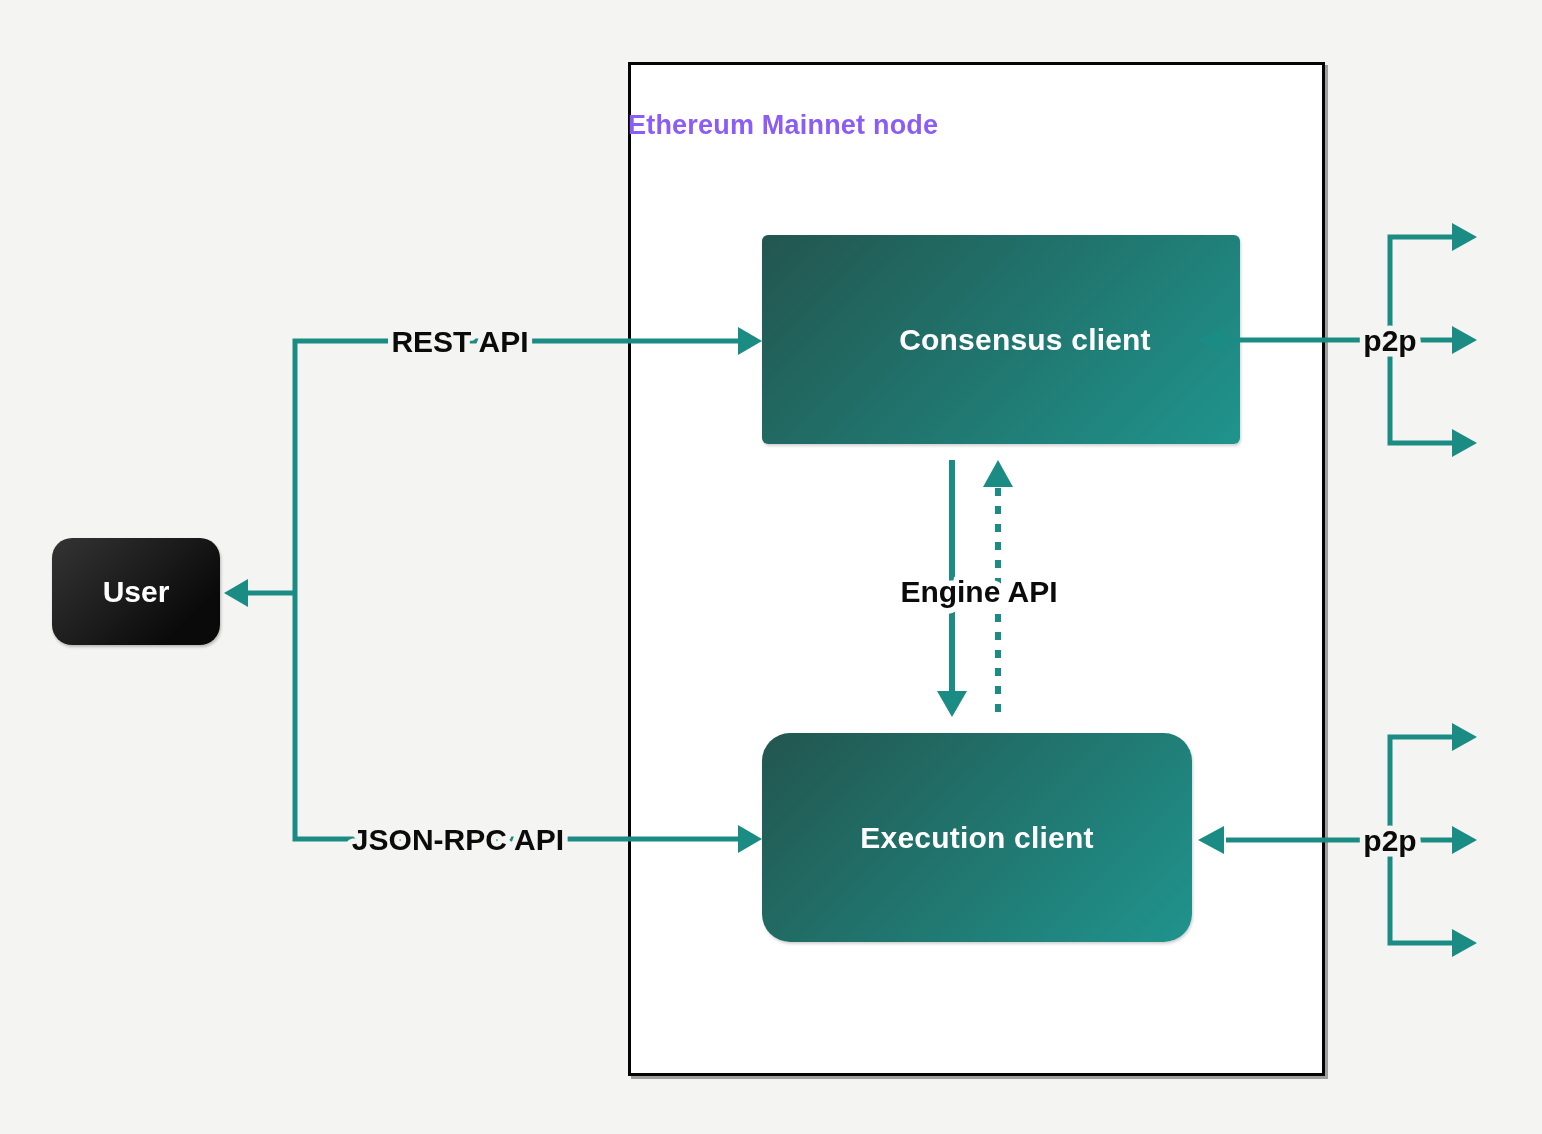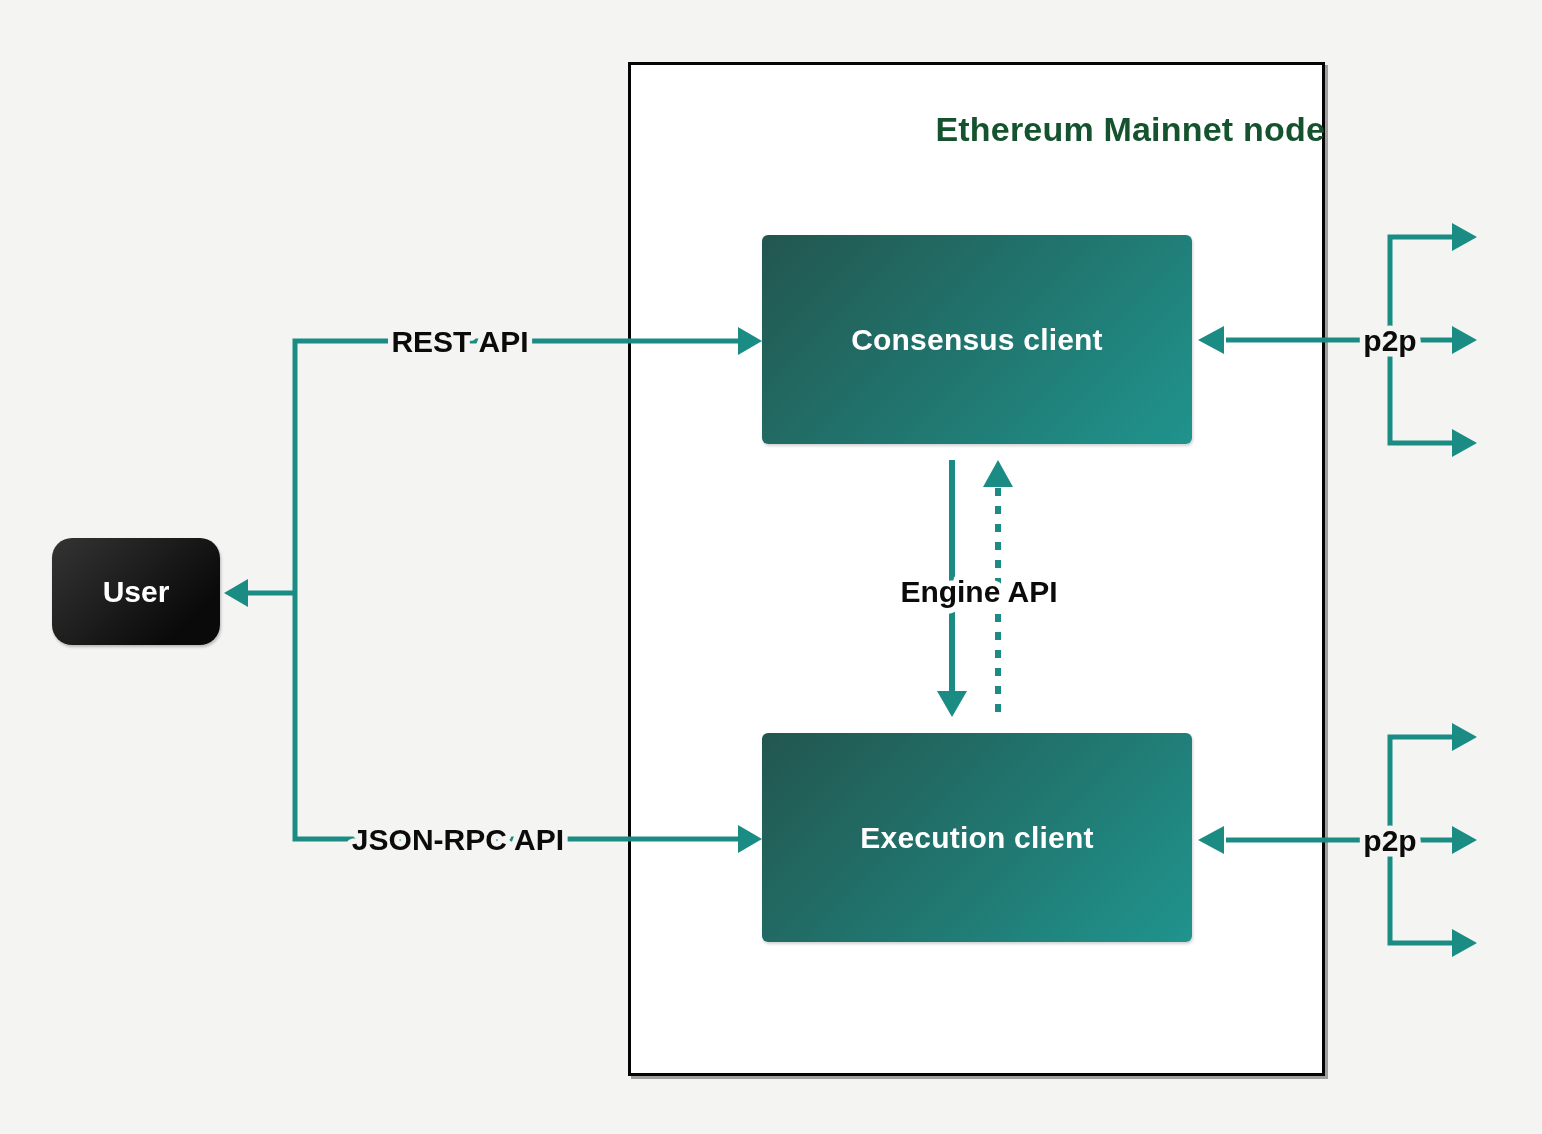--- a/index.html
+++ b/index.html
@@ -17,44 +17,44 @@
     box-sizing:border-box;
     background:#ffffff;
     border:3.5px solid #050505;
     box-shadow:3px 3px 0 rgba(0,0,0,0.35);
     z-index:1;
   }
   .diagram-title{
     position:absolute;
     left:628px;top:110px;
     width:697px;
-    text-align:right;
-    font-size:34px;
+    text-align:left;
+    font-size:27px;
     font-weight:bold;
-    color:#14532d;
+    color:#8b5cf6;
     letter-spacing:0.2px;
     z-index:2;
   }
   .client-box{
     position:absolute;
     width:430px;height:209px;
     border-radius:6px;
     background:linear-gradient(135deg,#22564f 0%,#1f948d 100%);
     display:flex;align-items:center;justify-content:center;
     box-shadow:1px 2px 3px rgba(0,0,0,0.18);
     z-index:3;
   }
   .client-box .label{
     color:#ffffff;
     font-size:30px;
     font-weight:bold;
     letter-spacing:0.2px;
   }
-  .consensus{left:762px;top:235px;}
-  .execution{left:762px;top:733px;}
+  .consensus{left:762px;top:235px;padding-left:48px;}
+  .execution{left:762px;top:733px;border-radius:28px;}
   .user-box{
     position:absolute;
     left:52px;top:538px;
     width:168px;height:107px;
     border-radius:20px;
     background:linear-gradient(135deg,#343434 0%,#0a0a0a 80%);
     display:flex;align-items:center;justify-content:center;
     box-shadow:1px 2px 3px rgba(0,0,0,0.25);
     z-index:3;
   }

